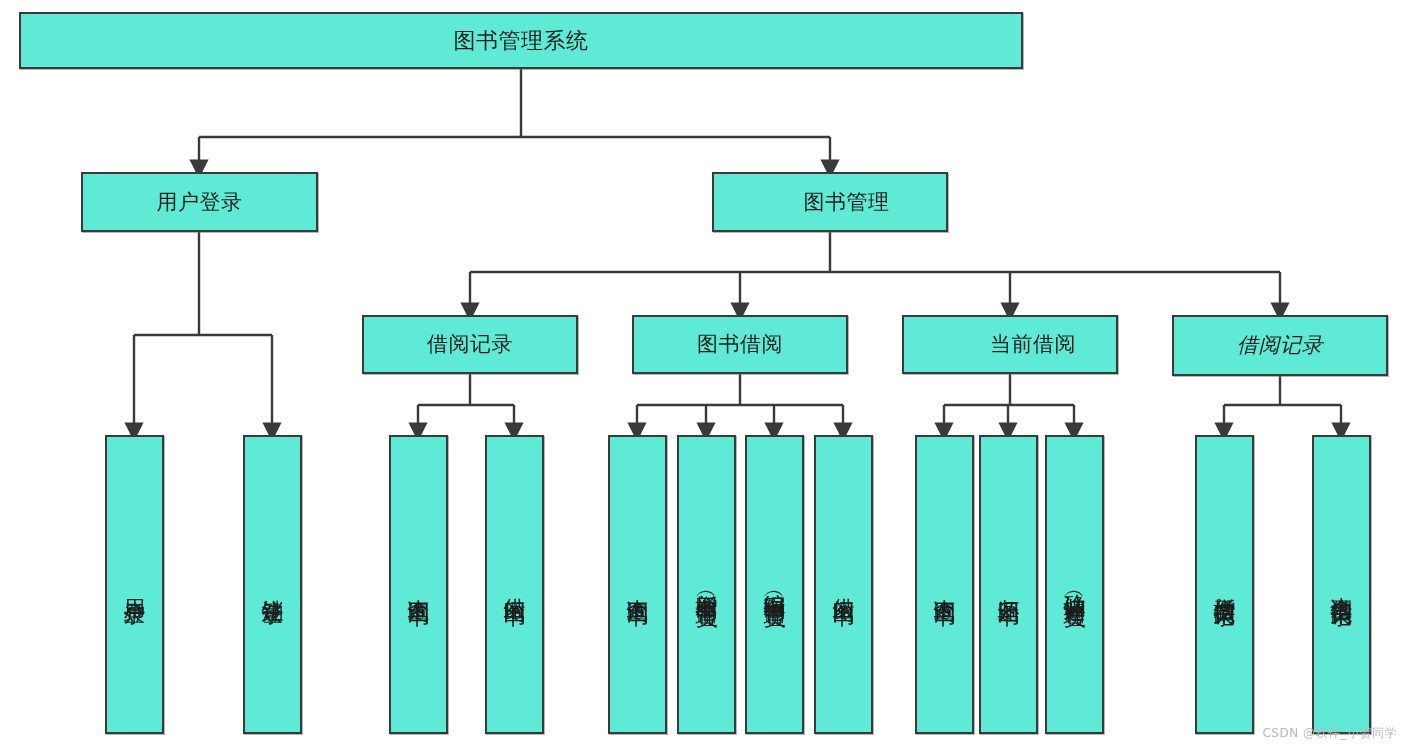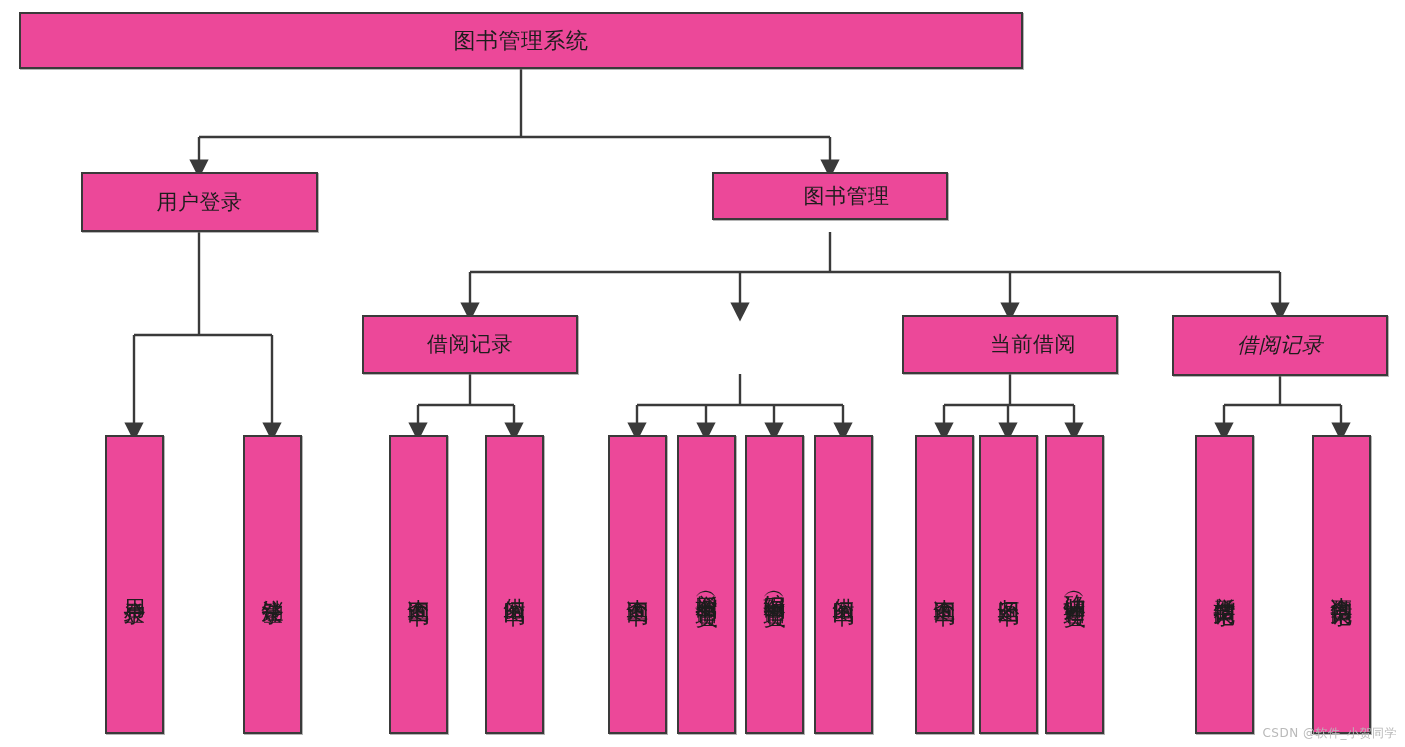--- a/index.html
+++ b/index.html
@@ -9,21 +9,21 @@
     font-family:"DejaVu Sans","Liberation Sans",sans-serif;
     overflow:hidden;
     position:relative;
   }
   #diagram{position:absolute;left:0;top:0;width:1405px;height:747px;}
   svg.edges{position:absolute;left:0;top:0;width:1405px;height:747px;pointer-events:none;}
 
   .node{
     position:absolute;
     box-sizing:border-box;
-    background:#ec4899;
+    background:#5eead4;
     border:2px solid #3a3a3a;
     box-shadow:1px 1px 0 rgba(120,120,120,.55);
     display:flex;
     align-items:center;
     justify-content:center;
     color:#1d1d1d;
   }
   .node .label{
     font-size:21px;
     line-height:1.15;
@@ -112,26 +112,29 @@
     </g>
   </svg>
 
   <div class="node root" style="left:19px;top:12px;width:1004px;height:57px;">
     <span class="label">图书管理系统</span>
   </div>
 
   <div class="node" style="left:81px;top:172px;width:237px;height:60px;">
     <span class="label">用户登录</span>
   </div>
-  <div class="node" style="left:712px;top:172px;width:236px;height:48px;padding-left:33px;">
+  <div class="node" style="left:712px;top:172px;width:236px;height:60px;padding-left:33px;">
     <span class="label">图书管理</span>
   </div>
 
   <div class="node" style="left:362px;top:315px;width:216px;height:59px;">
     <span class="label">借阅记录</span>
+  </div>
+  <div class="node" style="left:632px;top:315px;width:216px;height:59px;">
+    <span class="label">图书借阅</span>
   </div>
   <div class="node" style="left:902px;top:315px;width:216px;height:59px;padding-left:46px;">
     <span class="label">当前借阅</span>
   </div>
   <div class="node" style="left:1172px;top:315px;width:216px;height:61px;font-style:italic;">
     <span class="label">借阅记录</span>
   </div>
 
   <div class="node leaf" style="left:105px;top:435px;width:59px;height:299px;">
     <span class="label">用户登录</span>

